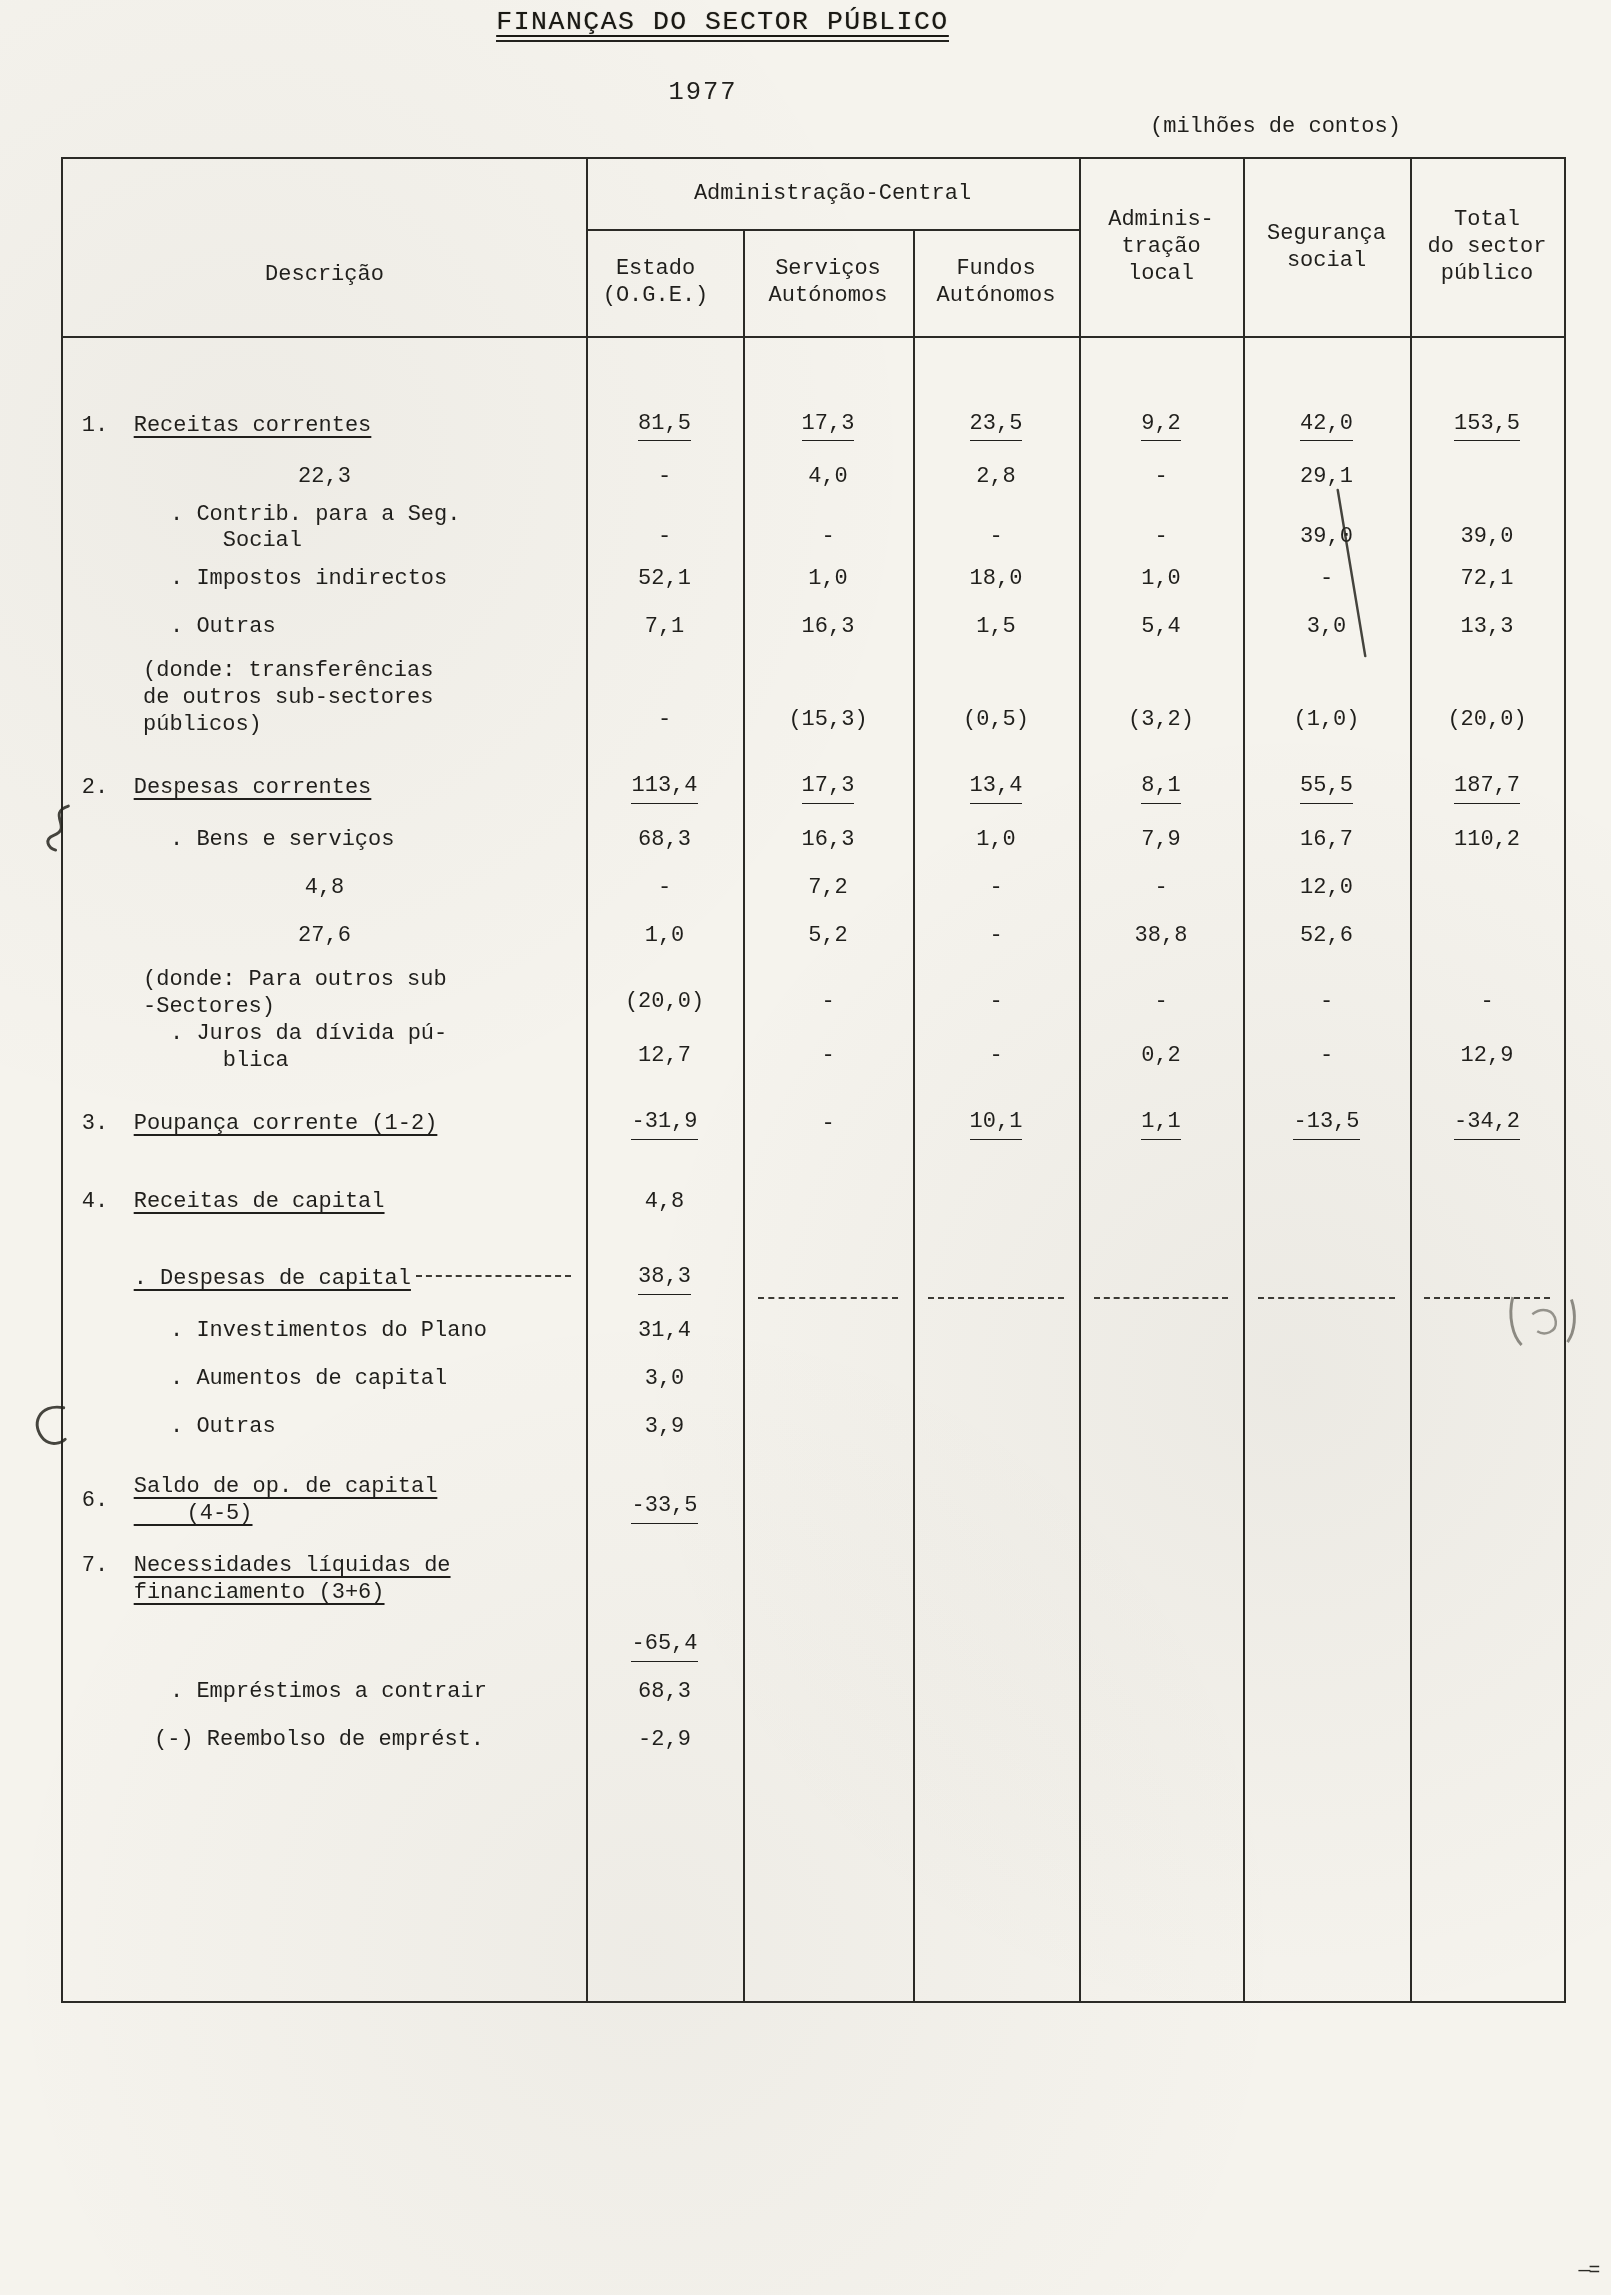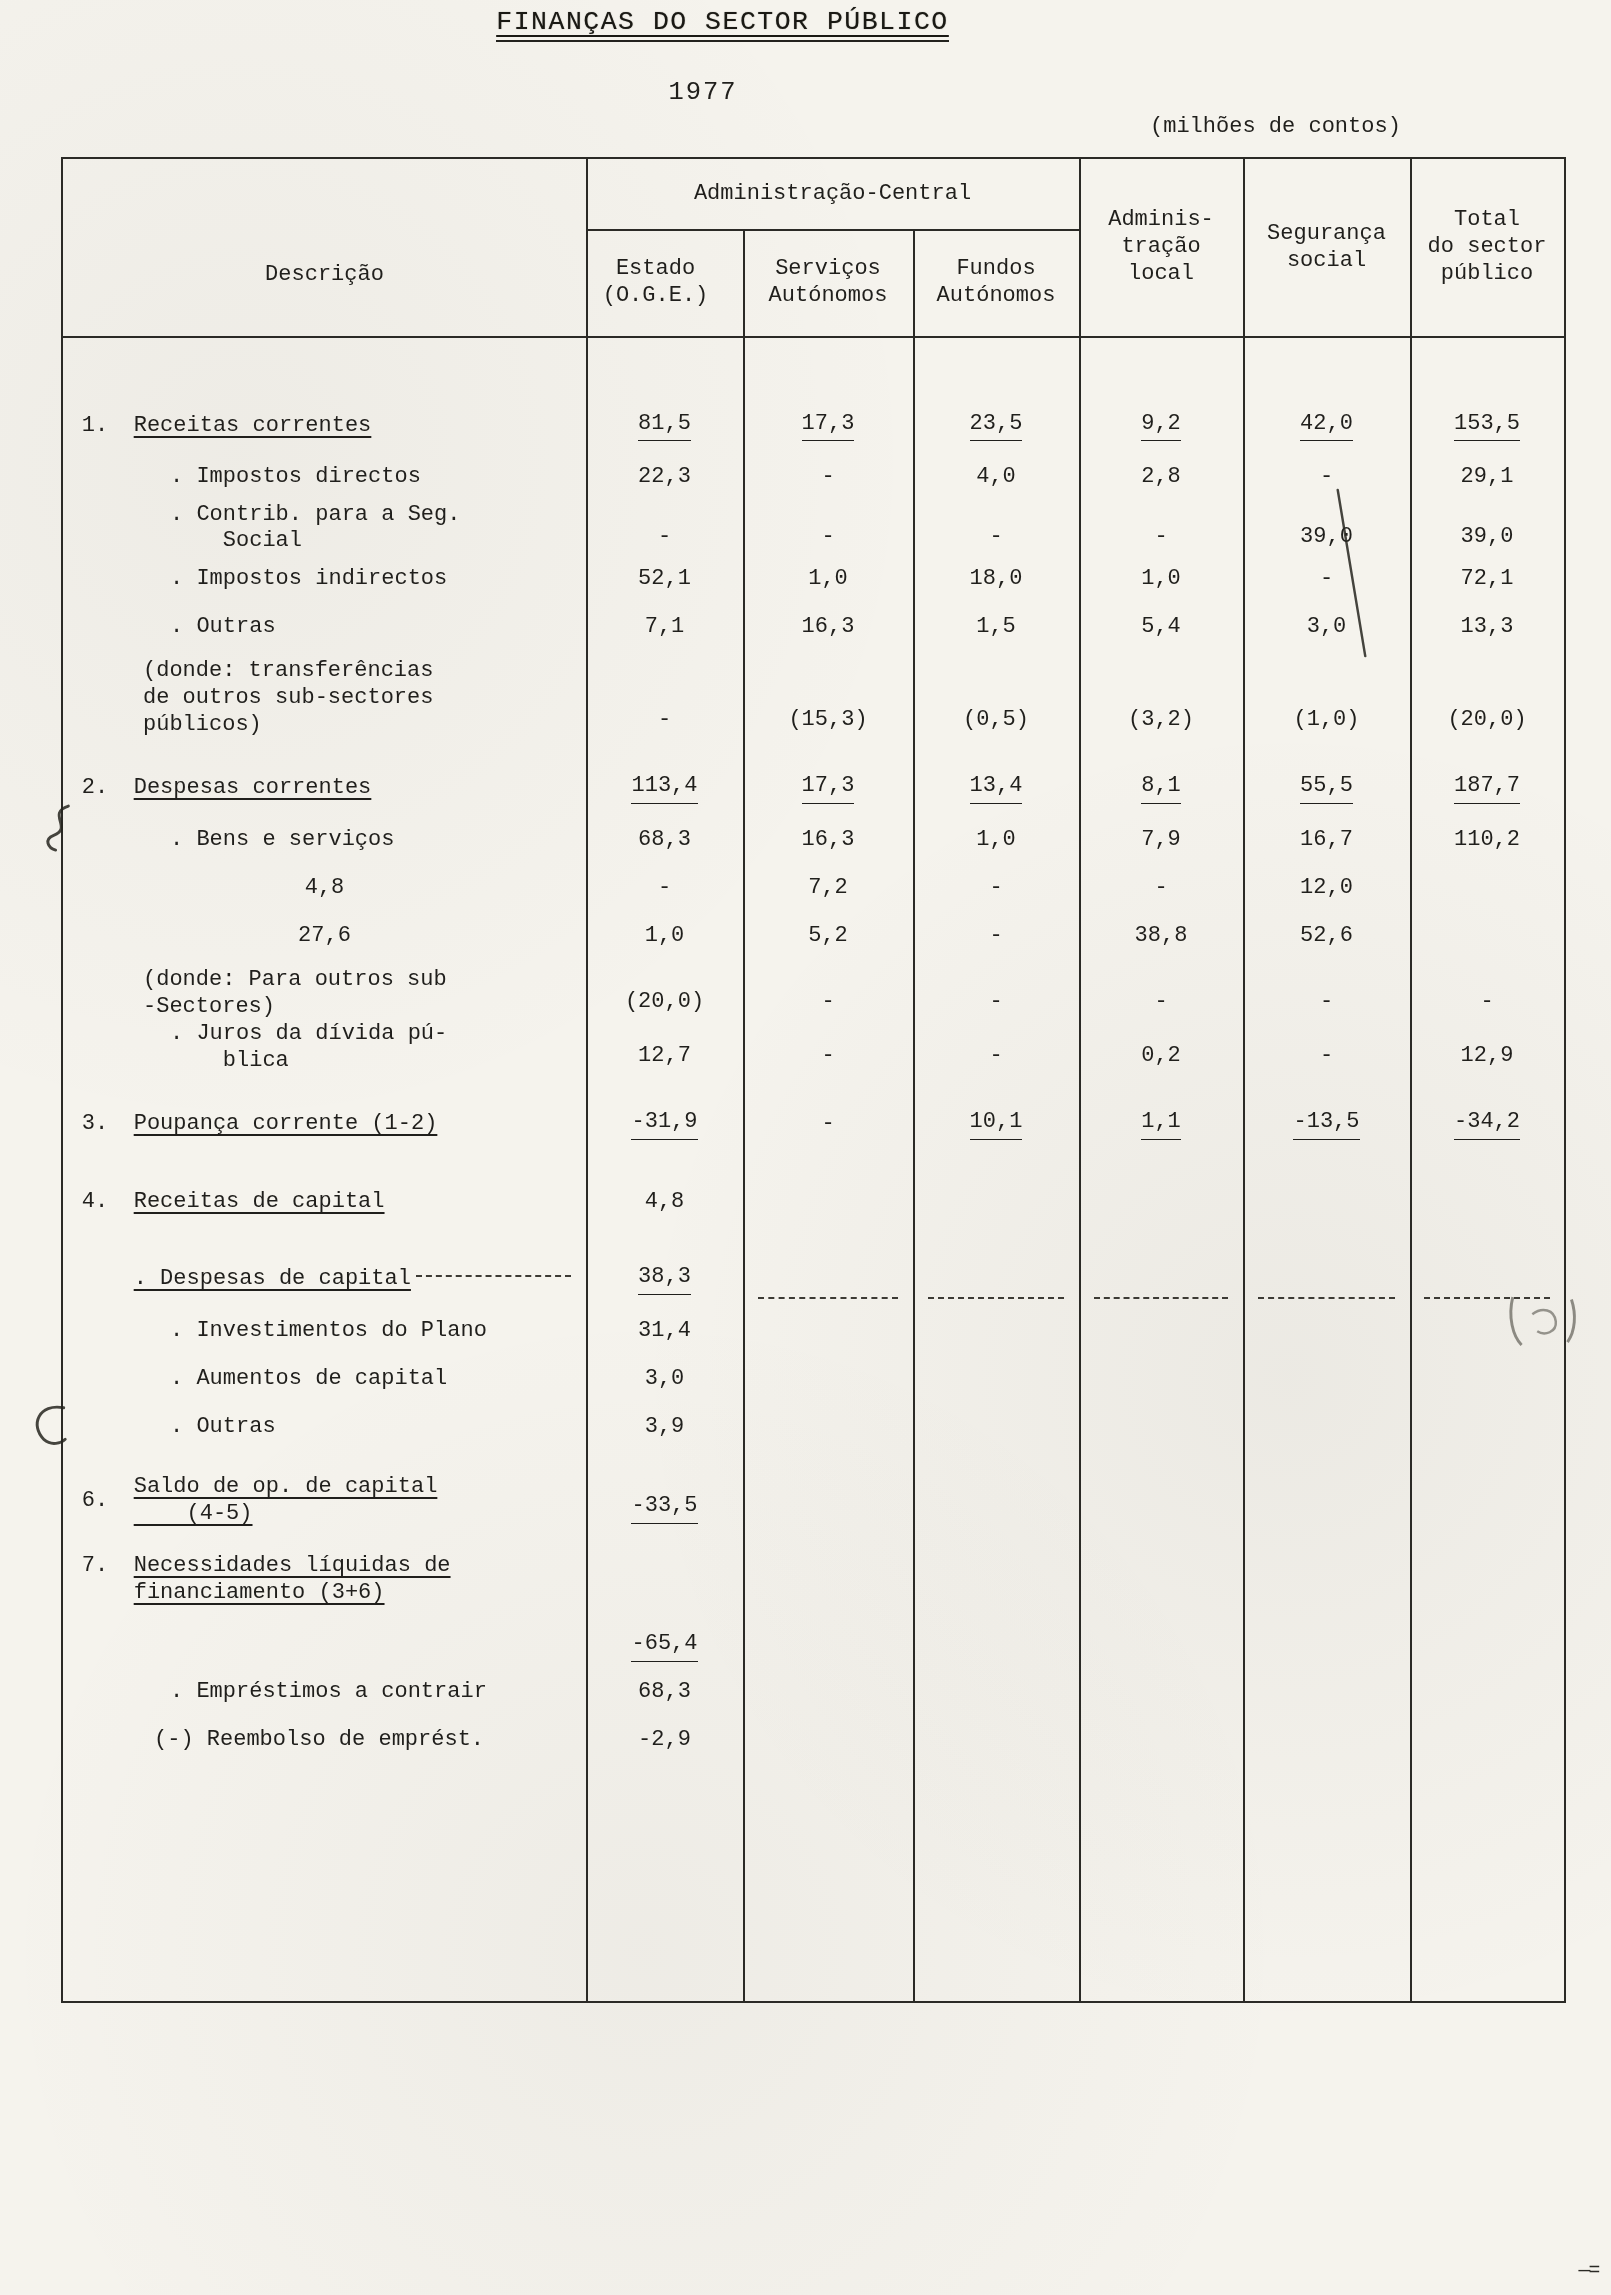--- a/index.html
+++ b/index.html
@@ -169,23 +169,20 @@
             <span class="val u">9,2</span>
           </div>
           <div class="cell value-cell">
             <span class="val u">42,0</span>
           </div>
           <div class="cell value-cell">
             <span class="val u">153,5</span>
           </div>
         </div>
         <div class="row kind-sub">
-          <div class="cell label-cell">
-            <span class="label-text">. Impostos directos</span>
-          </div>
           <div class="cell value-cell">
             <span class="val">22,3</span>
           </div>
           <div class="cell value-cell">
             <span class="val">-</span>
           </div>
           <div class="cell value-cell">
             <span class="val">4,0</span>
           </div>
           <div class="cell value-cell">

